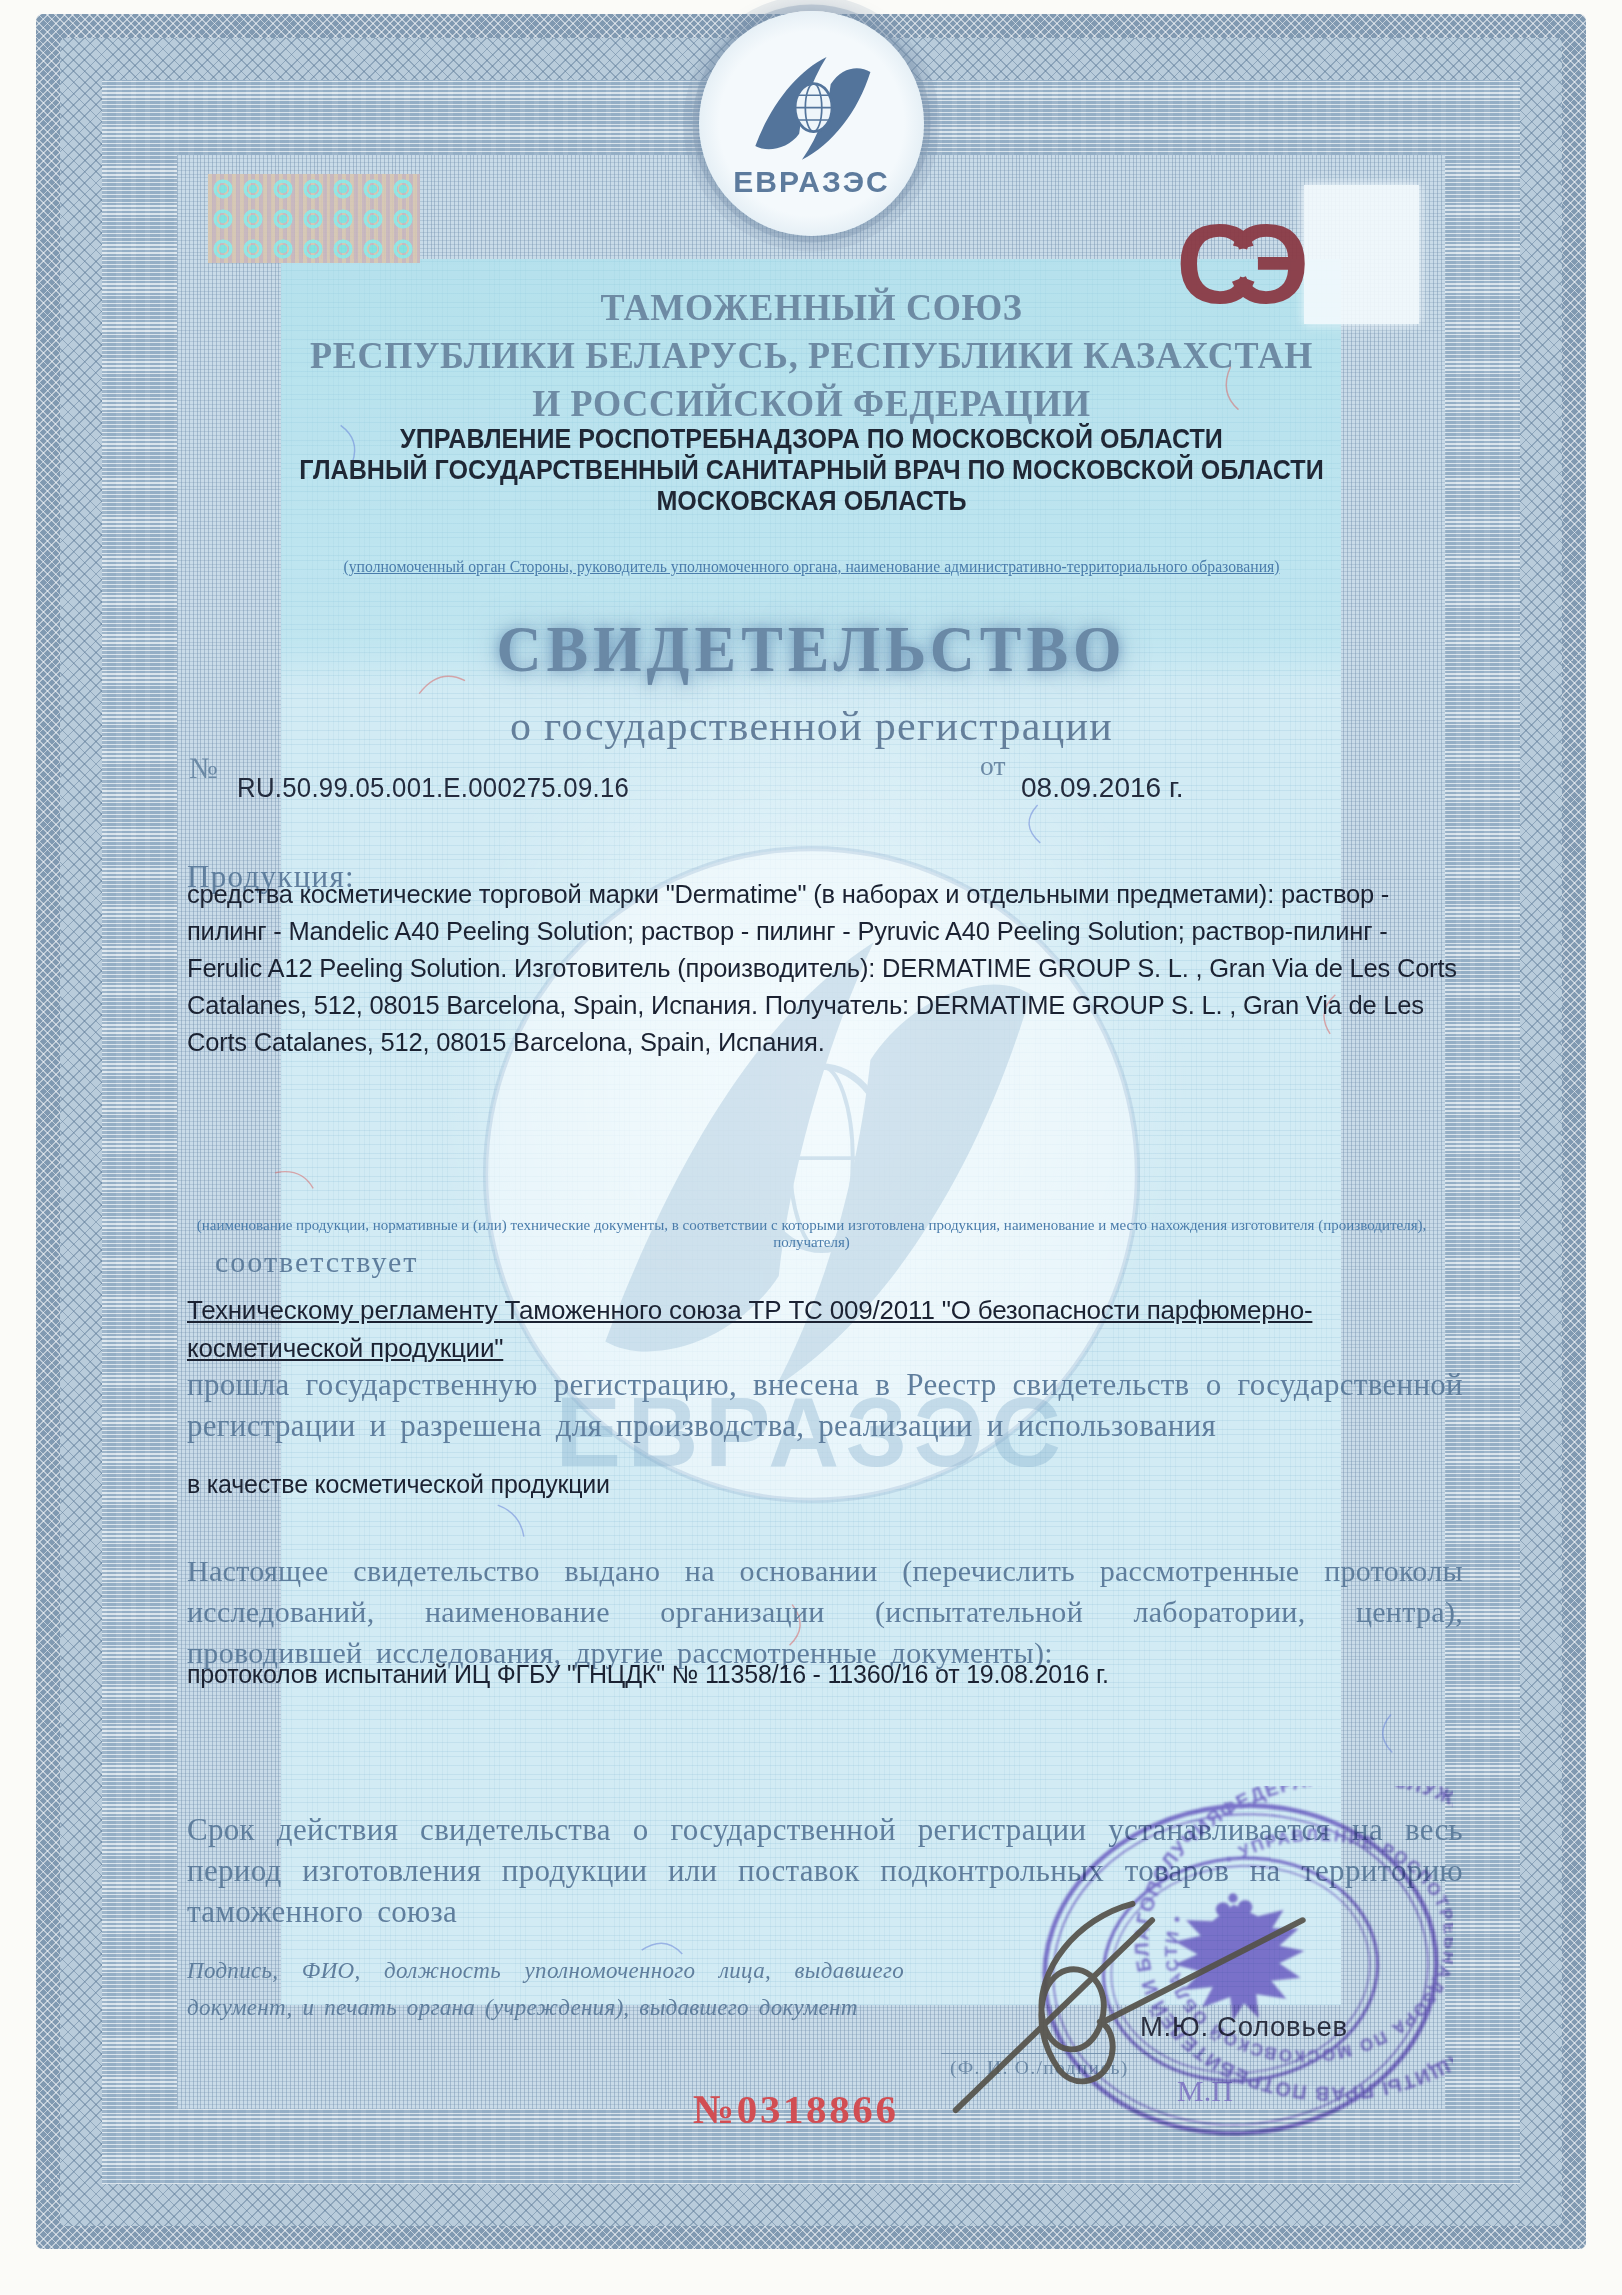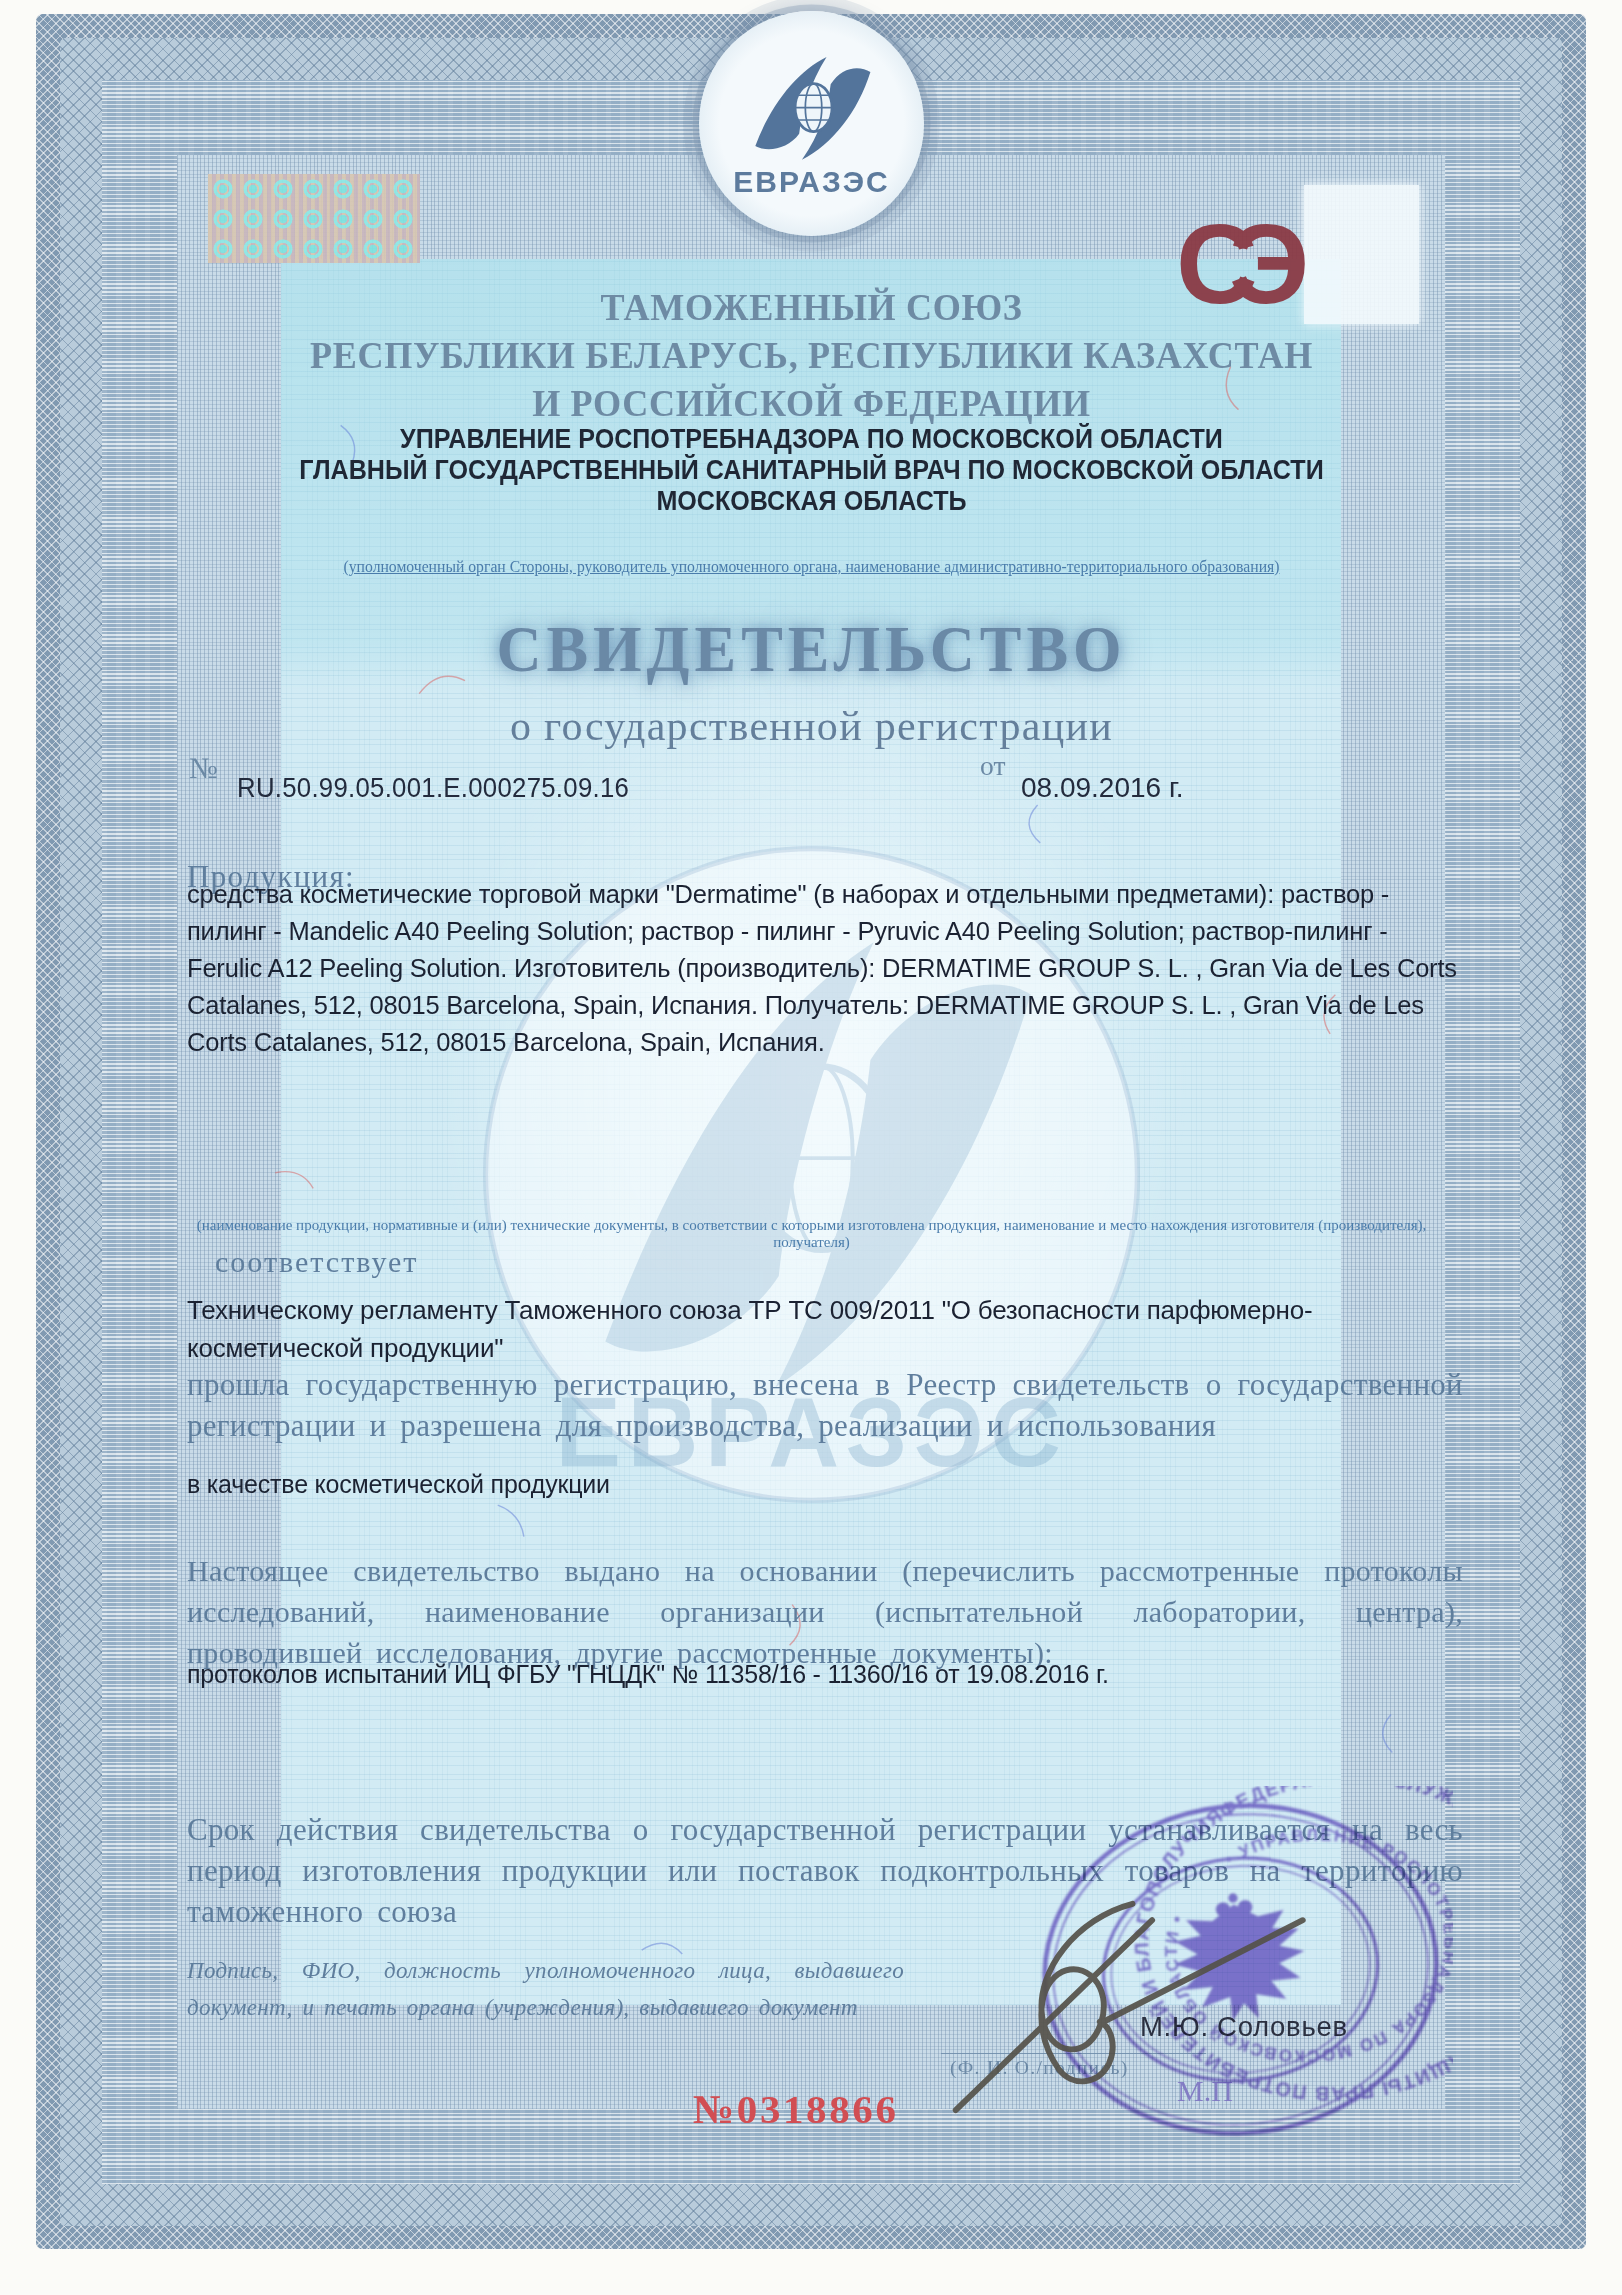--- a/index.html
+++ b/index.html
@@ -84,21 +84,21 @@
   #issue-date{left:1021px;top:772px;font:28px "Liberation Sans",sans-serif;color:#232b3d;text-align:center;}
 
   
   #product-label{left:187px;top:859px;font:31px "Liberation Serif",serif;color:#5f7e9d;letter-spacing:1.3px;}
   .ink-par{
     font:25.5px/37px "Liberation Sans",sans-serif;color:#1b2232;letter-spacing:-0.2px;
   }
   #product-text{left:187px;top:876px;width:1276px;}
   #product-caption{left:160px;top:1217px;width:1303px;text-align:center;font:15px "Liberation Serif",serif;color:#4a7cab;}
   #lead{left:187px;top:1245px;font:30px "Liberation Serif",serif;color:#5f7e9d;letter-spacing:2px;padding-left:28px;}
-  #regulation{left:187px;top:1291px;width:1280px;font-size:26px;line-height:38px;}
+  #regulation{left:187px;top:1291px;width:1280px;font-size:26px;line-height:38px;text-decoration:underline;}
   .serif-par{
     font:31px/41px "Liberation Serif",serif;color:#5f7e9d;text-align:justify;word-spacing:5.9px;letter-spacing:0.3px;
   }
   #registered{left:187px;top:1364px;width:1276px;}
   #usage{left:187px;top:1466px;font-size:25px;}
   #basis{left:187px;top:1550px;width:1276px;font-size:30px;}
   #documents{left:187px;top:1656px;font-size:25px;}
   #validity{left:187px;top:1809px;width:1276px;}
   #sig-caption{left:187px;top:1952px;width:717px;font-size:23px;line-height:37px;word-spacing:3.9px;font-style:italic;}
 

